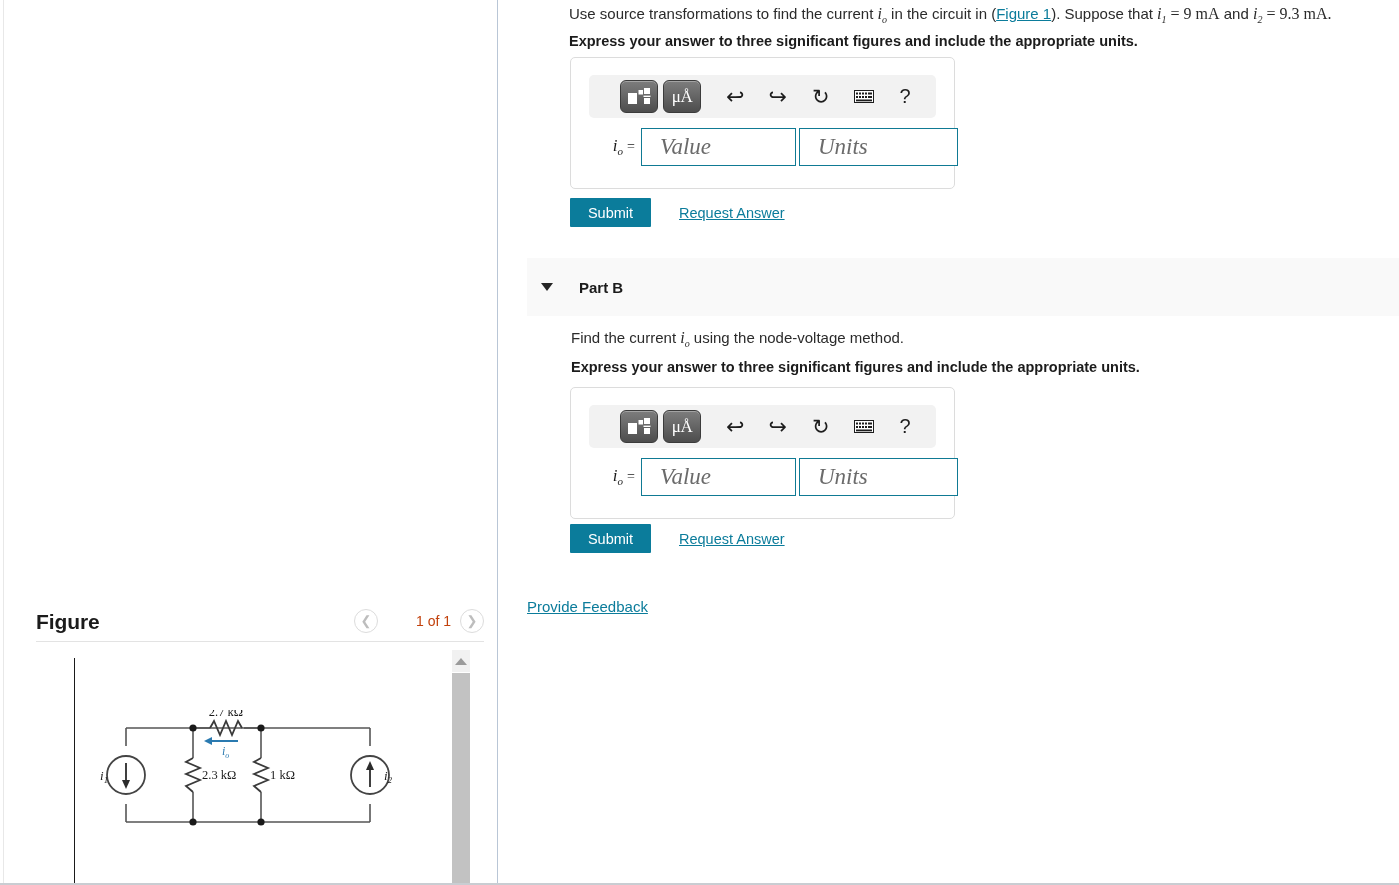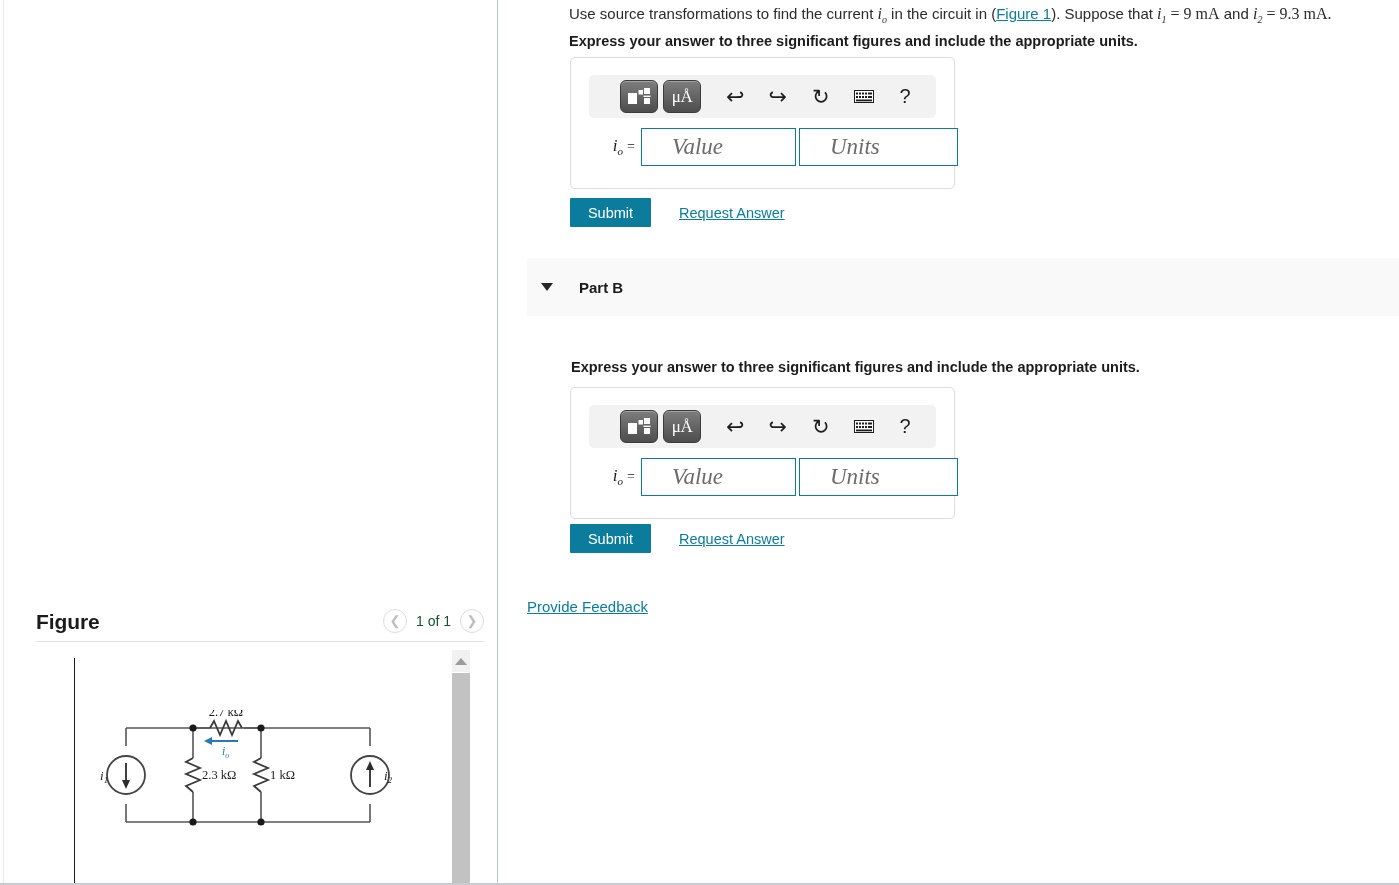--- a/index.html
+++ b/index.html
@@ -39,21 +39,21 @@
     position: absolute; right: 0; top: 5px;
     display: flex; align-items: center; gap: 9px;
   }
   .pager-btn {
     width: 24px; height: 24px; border-radius: 50%;
     border: 1px solid #dcdcdc; background: #fff;
     display: flex; align-items: center; justify-content: center;
     color: #bdbdbd; font-size: 13px; line-height: 1;
     cursor: pointer; padding-bottom: 1px;
   }
-  .pager-label { font-size: 14px; color: #14532d; }
+  .pager-label { font-size: 14px; color: #c2410c; margin-left: 29px; }
 
   .figure-sep {
     position: absolute; left: 36px; top: 641px;
     width: 448px; height: 1px; background: #e3e3e3;
   }
 
   .figure-body {
     position: absolute; left: 36px; top: 642px;
     width: 448px; height: 241px; background: #fff;
     overflow: hidden;
@@ -163,21 +163,21 @@
   }
   .ab-label {
     font-family: "Liberation Serif", serif; font-style: italic;
     font-size: 17px; color: #1a1a1a; margin-right: 4px;
     width: 42px; text-align: right;
   }
   .ab-label sub { font-size: 11px; }
   .ab-eq { font-family: "Liberation Serif", serif; font-size: 14px; color: #1a1a1a; margin-right: 6px; }
   .ab-input {
     height: 38px; border: 1px solid #0f7a94; background: #fff;
-    display: flex; align-items: center; padding-left: 30px;
+    display: flex; align-items: center; padding-left: 18px;
     font-family: "Liberation Serif", serif; font-style: italic;
     font-size: 23px; color: #6b6b6b;
     cursor: text;
   }
   .ab-value { width: 155px; }
   .ab-units { width: 159px; margin-left: 3px; }
 
   
   .submit-row { position: absolute; display: flex; align-items: center; }
   .sr-a { left: 71px; top: 198px; }
@@ -371,20 +371,23 @@
     <div class="submit-row sr-a">
       <button class="btn-submit">Submit</button>
       <span class="req-answer">Request Answer</span>
     </div>
 
     <div class="part-header">
       <span class="part-caret"></span>
       <span class="part-label">Part B</span>
     </div>
 
+    <div class="partb-text">
+      <span>Find the current </span><span class="mathvar"><span>i</span><sub>o</sub></span><span> using the node-voltage method.</span>
+    </div>
 
     <div class="partb-bold">Express your answer to three significant figures and include the appropriate units.</div>
 
     <div class="answer-box ab-b">
       <div class="ab-toolbar">
         <div class="tool-sq first">
           <svg width="24" height="20" viewBox="0 0 24 20">
             <rect x="1" y="6" width="9" height="11" fill="#fff"></rect>
             <rect x="11.5" y="3" width="4.5" height="4.5" fill="#fff"></rect>
             <rect x="17" y="1" width="6" height="6" fill="#fff"></rect>

